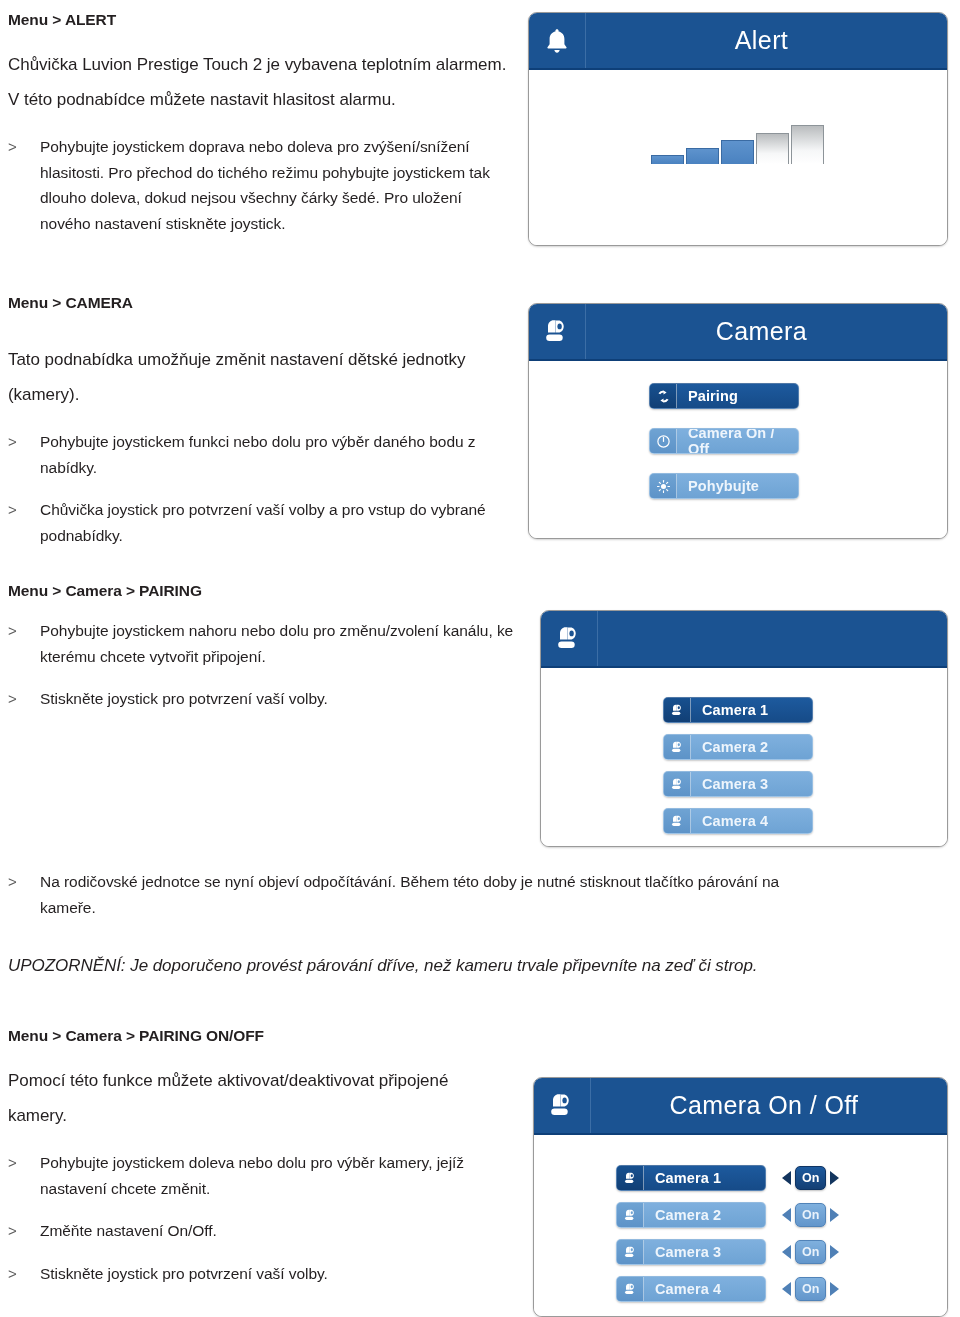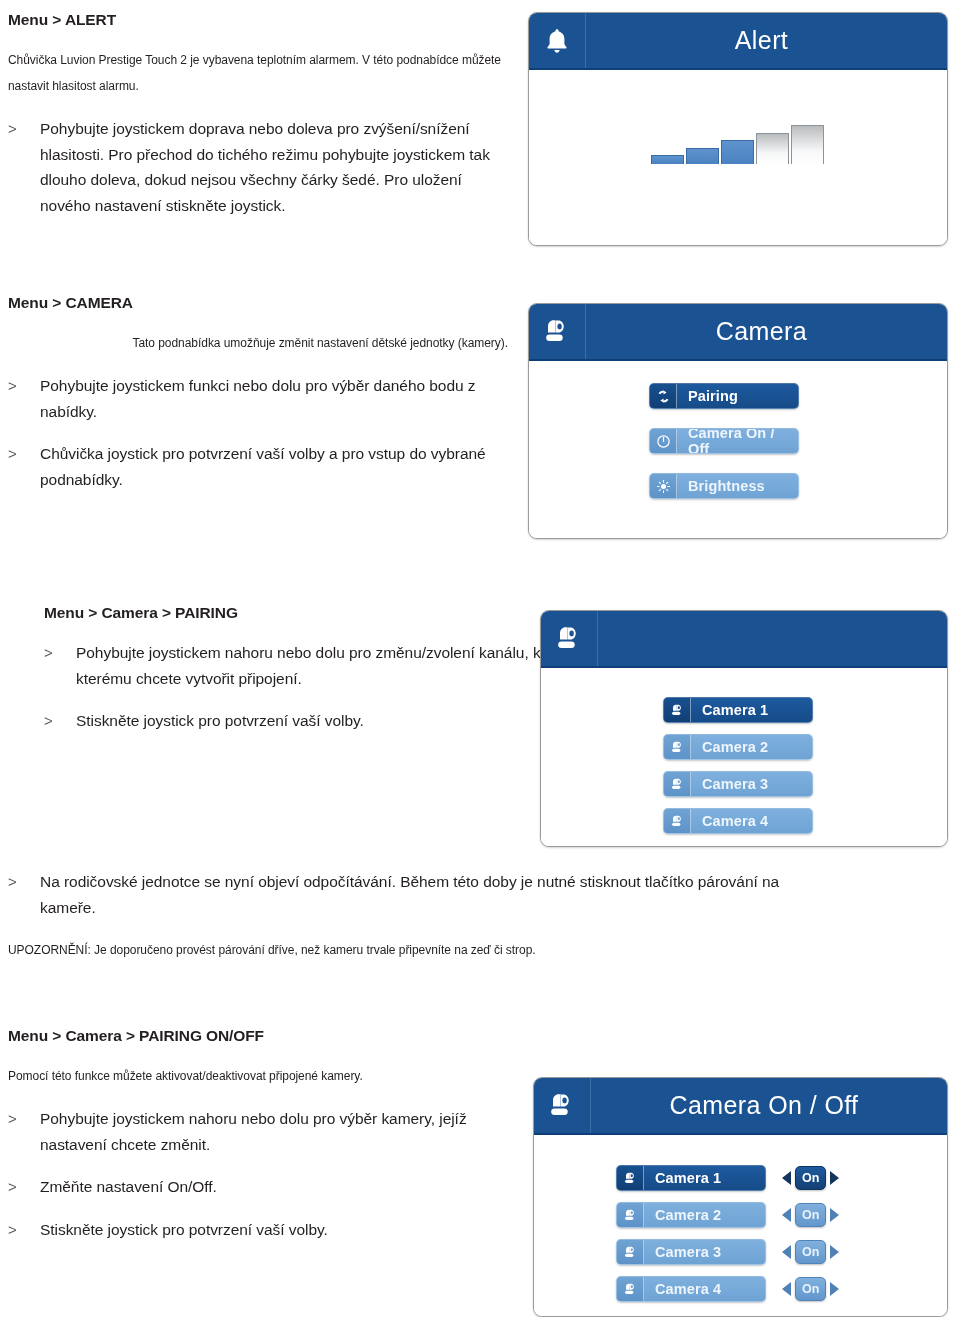--- a/index.html
+++ b/index.html
@@ -22,22 +22,22 @@
   .heading {
     font-size: 15.5px;
     font-weight: bold;
     line-height: 20px;
     letter-spacing: -0.1px;
     white-space: nowrap;
   }
   .heading .sep { font-weight: bold; }
 
   .para {
-    font-size: 12px;
-    line-height: 26px;
+    font-size: 17px;
+    line-height: 35px;
     letter-spacing: -0.05px;
   }
 
   .bullet-row {
     display: flex;
     align-items: flex-start;
     font-size: 15.5px;
     line-height: 25.5px;
     letter-spacing: -0.05px;
   }
@@ -206,21 +206,21 @@
       </div>
     </div>
   </div>
 
   <div class="txt-block" style="left:8px; top:293px; width:500px;">
     <div class="heading">
       <span>Menu</span>
       <span class="sep">&gt;</span>
       <span>CAMERA</span>
     </div>
-    <div class="para" style="margin-top:17px; width:500px;text-align:right;">Tato podnabídka umožňuje změnit nastavení dětské jednotky (kamery).</div>
+    <div class="para" style="margin-top:29px; width:500px;">Tato podnabídka umožňuje změnit nastavení dětské jednotky (kamery).</div>
     <div class="bullet-row" style="margin-top:17px; width:500px;">
       <span class="bullet-mark">&gt;</span>
       <span class="bullet-text">Pohybujte joystickem funkci nebo dolu pro výběr daného bodu z nabídky.</span>
     </div>
     <div class="bullet-row" style="margin-top:17px; width:510px;">
       <span class="bullet-mark">&gt;</span>
       <span class="bullet-text">Chůvička joystick pro potvrzení vaší volby a pro vstup do vybrané podnabídky.</span>
     </div>
   </div>
 
@@ -267,48 +267,48 @@
                 <line x1="8" y1="12.7" x2="8" y2="14.4"></line>
               <line x1="1.6" y1="8" x2="3.3" y2="8"></line>
                 <line x1="12.7" y1="8" x2="14.4" y2="8"></line>
               <line x1="3.5" y1="3.5" x2="4.7" y2="4.7"></line>
                 <line x1="11.3" y1="11.3" x2="12.5" y2="12.5"></line>
               <line x1="12.5" y1="3.5" x2="11.3" y2="4.7"></line>
                 <line x1="4.7" y1="11.3" x2="3.5" y2="12.5"></line>
             </g>
           </svg>
         </div>
-        <div class="m-lab">Brightness</div>
-      </div>
-
-    </div>
-  </div>
-
-  <div class="txt-block" style="left:8px; top:603px; width:510px;margin-left:36px;">
+        <div class="m-lab">Pohybujte</div>
+      </div>
+
+    </div>
+  </div>
+
+  <div class="txt-block" style="left:8px; top:581px; width:510px;">
     <div class="heading">
       <span>Menu &gt; Camera</span>
       <span class="sep">&gt;</span>
       <span>PAIRING</span>
     </div>
     <div class="bullet-row" style="margin-top:17px; width:515px;">
       <span class="bullet-mark">&gt;</span>
       <span class="bullet-text">Pohybujte joystickem nahoru nebo dolu pro změnu/zvolení kanálu, ke kterému chcete vytvořit připojení.</span>
     </div>
     <div class="bullet-row" style="margin-top:17px; width:510px;">
       <span class="bullet-mark">&gt;</span>
       <span class="bullet-text">Stiskněte joystick pro potvrzení vaší volby.</span>
     </div>
   </div>
 
   <div class="txt-block" style="left:8px; top:869px; width:830px;">
     <div class="bullet-row" style="width:830px;">
       <span class="bullet-mark">&gt;</span>
       <span class="bullet-text">Na rodičovské jednotce se nyní objeví odpočítávání. Během této doby je nutné stisknout tlačítko párování na kameře.</span>
     </div>
-    <div class="para" style="margin-top:17px; width:840px;">UPOZORNĚNÍ: Je doporučeno provést párování dříve, než kameru trvale připevníte na zeď či strop.</div>
+    <div class="para" style="margin-top:28px; width:840px;font-style:italic;">UPOZORNĚNÍ: Je doporučeno provést párování dříve, než kameru trvale připevníte na zeď či strop.</div>
   </div>
 
   <div class="panel" style="left:540px; top:610px; width:408px; height:237px;">
     <div class="panel-head">
       <div class="icon-cell">
         <svg width="30" height="30" viewBox="0 0 30 30" aria-hidden="true">
           <path d="M11.6 3.3c-3.1 0-5.6 2.5-5.6 5.6v6.6h7.6V3.3z" fill="#ffffff"></path>
           <path d="M13.9 3.4v12.1h2.6c2.9 0 5.2-2.7 5.2-6.05S19.4 3.4 16.5 3.4z" fill="#ffffff"></path>
           <ellipse cx="17.6" cy="9.45" rx="2.2" ry="2.9" fill="#1b5392"></ellipse>
           <rect x="4.2" y="17.4" width="16.5" height="6.6" rx="3.3" fill="#ffffff"></rect>
@@ -370,21 +370,21 @@
 
   <div class="txt-block" style="left:8px; top:1026px; width:510px;">
     <div class="heading">
       <span>Menu &gt; Camera</span>
       <span class="sep">&gt;</span>
       <span>PAIRING ON/OFF</span>
     </div>
     <div class="para" style="margin-top:17px; width:500px;">Pomocí této funkce můžete aktivovat/deaktivovat připojené kamery.</div>
     <div class="bullet-row" style="margin-top:17px; width:515px;">
       <span class="bullet-mark">&gt;</span>
-      <span class="bullet-text">Pohybujte joystickem nahoru nebo dolu pro výběr kamery, jejíž nastavení chcete změnit.</span>
+      <span class="bullet-text">Pohybujte joystickem doleva nebo dolu pro výběr kamery, jejíž nastavení chcete změnit.</span>
     </div>
     <div class="bullet-row" style="margin-top:17px; width:500px;">
       <span class="bullet-mark">&gt;</span>
       <span class="bullet-text">Změňte nastavení On/Off.</span>
     </div>
     <div class="bullet-row" style="margin-top:17px; width:500px;">
       <span class="bullet-mark">&gt;</span>
       <span class="bullet-text">Stiskněte joystick pro potvrzení vaší volby.</span>
     </div>
   </div>

